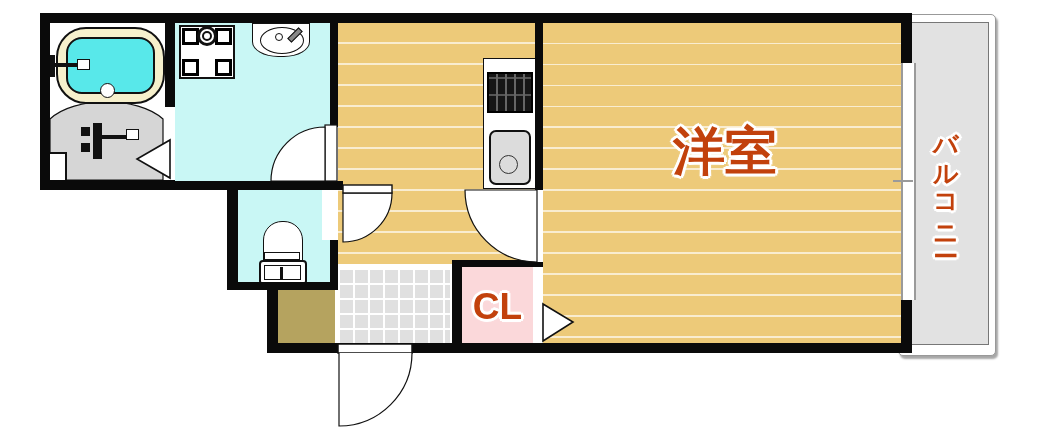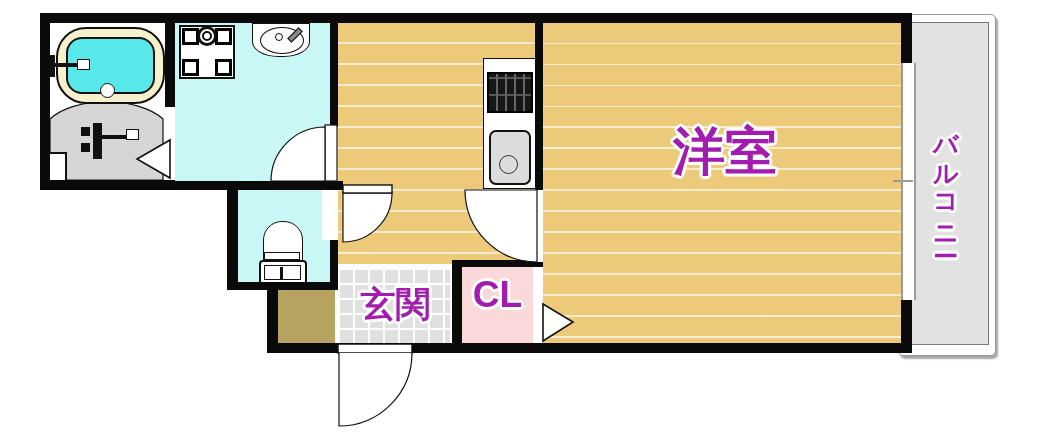--- a/index.html
+++ b/index.html
@@ -6,21 +6,21 @@
   #plan{position:relative;width:1037px;height:445px;background:#fff;overflow:hidden;
         font-family:"Liberation Sans","DejaVu Sans",sans-serif;}
   .abs{position:absolute;}
   .wall{position:absolute;background:var(--wall);}
   .gap{position:absolute;background:#fff;}
   .wood{background-color:var(--floor-wood);
         background-image:repeating-linear-gradient(180deg,rgba(255,255,255,0) 0 19.5px,rgba(255,255,255,.65) 19.5px 21px);}
   .tile{background-color:var(--tile);
         background-image:repeating-linear-gradient(0deg,transparent 0 13.5px,#fff 13.5px 15px),
                          repeating-linear-gradient(90deg,transparent 0 13.5px,#fff 13.5px 15px);}
-  .label{position:absolute;font-weight:bold;color:#a21caf;text-align:center;line-height:1.05;
+  .label{position:absolute;font-weight:bold;color:#c2410c;text-align:center;line-height:1.05;
          text-shadow:-2px -2px 0 #fff,2px -2px 0 #fff,-2px 2px 0 #fff,2px 2px 0 #fff,
                      0 -3px 0 #fff,0 3px 0 #fff,-3px 0 0 #fff,3px 0 0 #fff,0 0 4px #fff;}
   svg{position:absolute;left:0;top:0;}
 </style>
 </head>
 <body>
 
 <div id="plan">
 
   <div class="abs" style="left:898px;top:14px;width:96px;height:340px;background:#fff;border:1px solid #999;border-radius:5px;box-shadow:2px 3px 2px rgba(0,0,0,.35);"></div>
@@ -114,17 +114,16 @@
     <path d="M543,304 L573,322 L543,341 Z" fill="#fff" stroke="#111" stroke-width="1.6"></path>
     <path d="M170,140 L170,178 L137,159 Z" fill="#fff" stroke="#111" stroke-width="1.6"></path>
   </svg>
 
   <div class="abs" style="left:901px;top:63px;width:11px;height:237px;background:#fff;border-left:2px solid #9a9a9a;border-right:2px solid #9a9a9a;"></div>
   <div class="abs" style="left:893px;top:180px;width:20px;height:2px;background:#9a9a9a;"></div>
 
   <div class="label" style="left:640px;top:124px;width:170px;font-size:52px;">
     <span>洋室</span>
   </div>
-  <div class="label" style="left:343px;top:286px;width:105px;font-size:35px;">玄関</div>
-  <div class="label" style="left:462px;top:276px;width:71px;font-size:37px;">CL</div>
+  <div class="label" style="left:462px;top:288px;width:71px;font-size:37px;">CL</div>
   <div class="label" style="left:933px;top:116px;font-size:25px;writing-mode:vertical-rl;letter-spacing:3px;text-align:left;">バルコニー</div>
 
 </div>
 
 </body></html>

